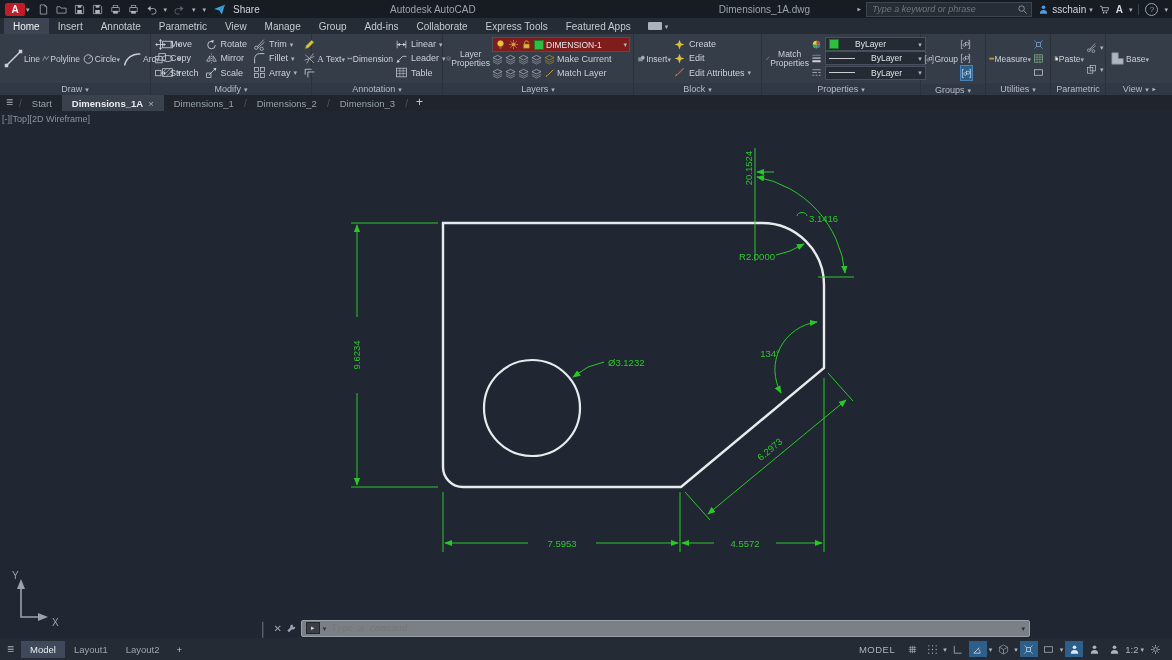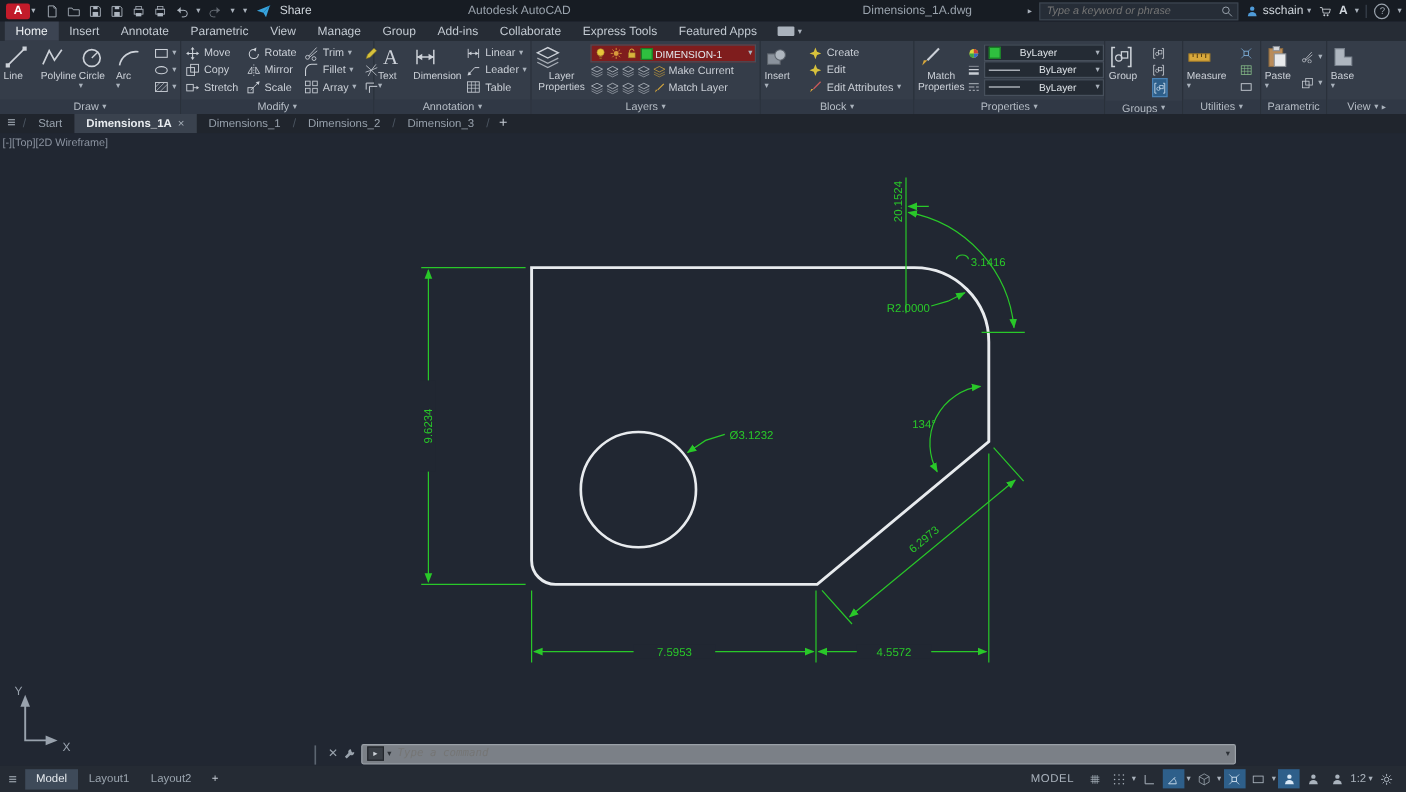--- a/index.html
+++ b/index.html
@@ -25,21 +25,21 @@
   #tabsrow{top:18px;left:0;width:1172px;height:16px;background:#262c35;display:flex;align-items:stretch;padding-left:4px;font-size:10px}
   .rtab{padding:2px 9px 1px;color:#c3cad2;display:flex;align-items:center}
   .rtab.active{background:#3c4452;color:#eef1f4}
   .ribtoggle{margin-left:8px;display:flex;align-items:center;gap:3px;color:#aab2bc}
   .ribtoggle .box{width:14px;height:8px;background:#aab2bc;border-radius:1px}
   
   #ribbon{top:34px;left:0;width:1172px;height:61px;background:#353d49;display:flex}
   .panel{border-right:1px solid #2a313b;display:flex;flex-direction:column;flex:none}
   .pbody{flex:1;display:flex;padding:2px 3px;gap:2px;align-items:stretch}
   .plabel{height:12px;background:#303845;font-size:9px;color:#b6bdc6;display:flex;align-items:center;justify-content:center;gap:3px;flex:none}
-  .big{width:38px;display:flex;flex-direction:column;align-items:flex-start;font-size:8.5px;line-height:9px;text-align:center;color:#ccd1d8;padding-top:1px}
+  .big{width:38px;display:flex;flex-direction:row;align-items:center;font-size:8.5px;line-height:9px;text-align:center;color:#ccd1d8;padding-top:1px}
   .big svg{width:21px;height:21px;margin-bottom:1px}
   .scol{display:flex;flex-direction:column;justify-content:space-around;padding:1px 0}
   .srow{display:flex;align-items:center;gap:3px;font-size:9px;height:14px;color:#ccd1d8;white-space:nowrap}
   .combo{display:flex;align-items:center;background:#7f1d1d;border:1px solid #47505c;height:13px;font-size:8.5px;gap:2px;padding:0 2px;color:#e2e7ec;white-space:nowrap}
   .swatch{width:8px;height:8px;background:#2fbf3f;border:1px solid #1a7a26;flex:none}
   .field{display:flex;align-items:center;background:#242b34;border:1px solid #47505c;height:12px;font-size:8.5px;gap:16px;padding:0 3px;color:#dfe4e9;flex:1;white-space:nowrap}
   .field .line{flex:1;height:1px;background:#c9ced5}
   .layrow{display:flex;align-items:center;gap:2px;height:14px;font-size:9px;white-space:nowrap}
   
   #filetabs{top:95px;left:0;width:1172px;height:16px;background:#20252d;display:flex;align-items:stretch;font-size:9.5px;color:#97a1ac}

